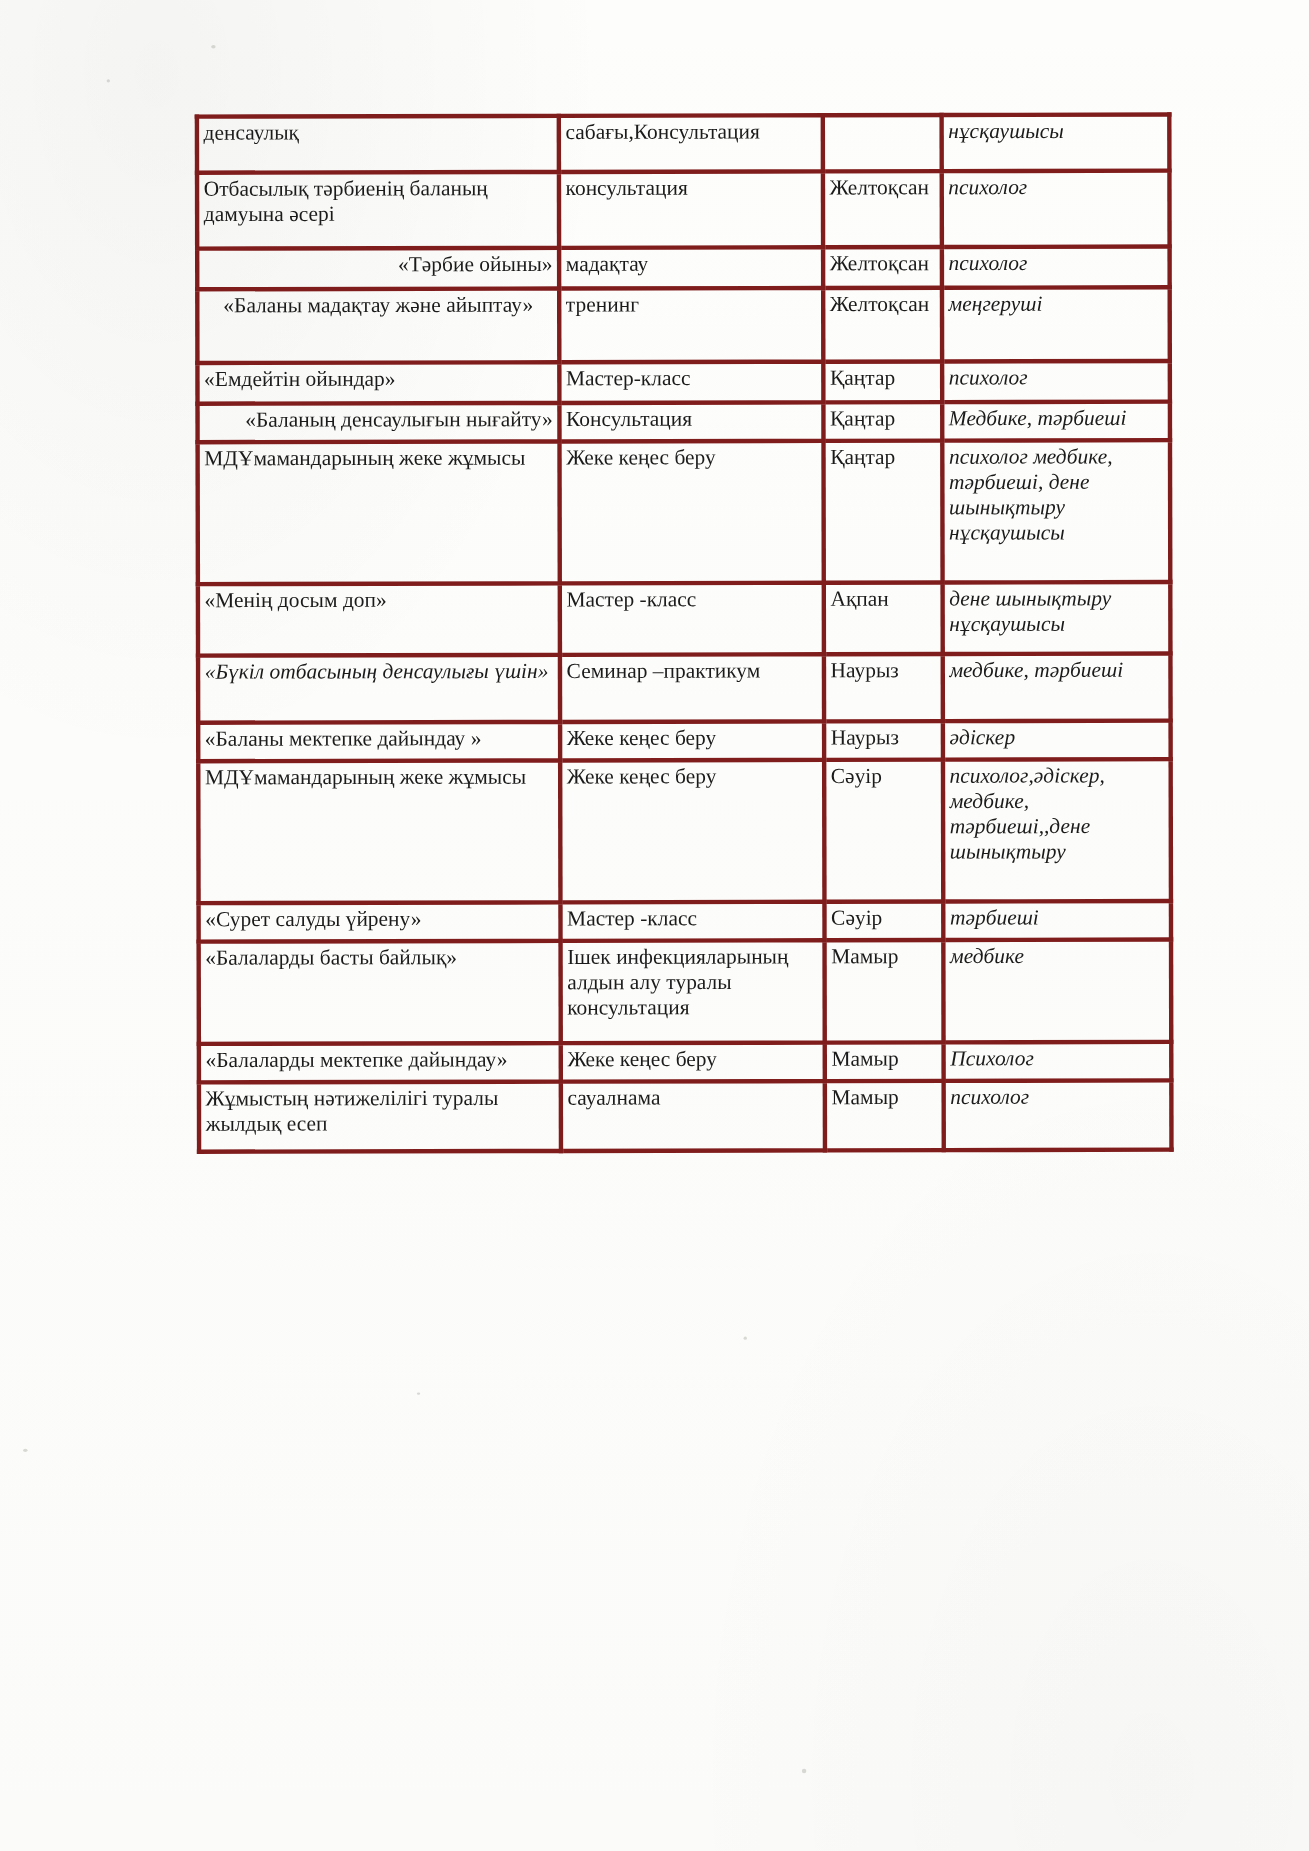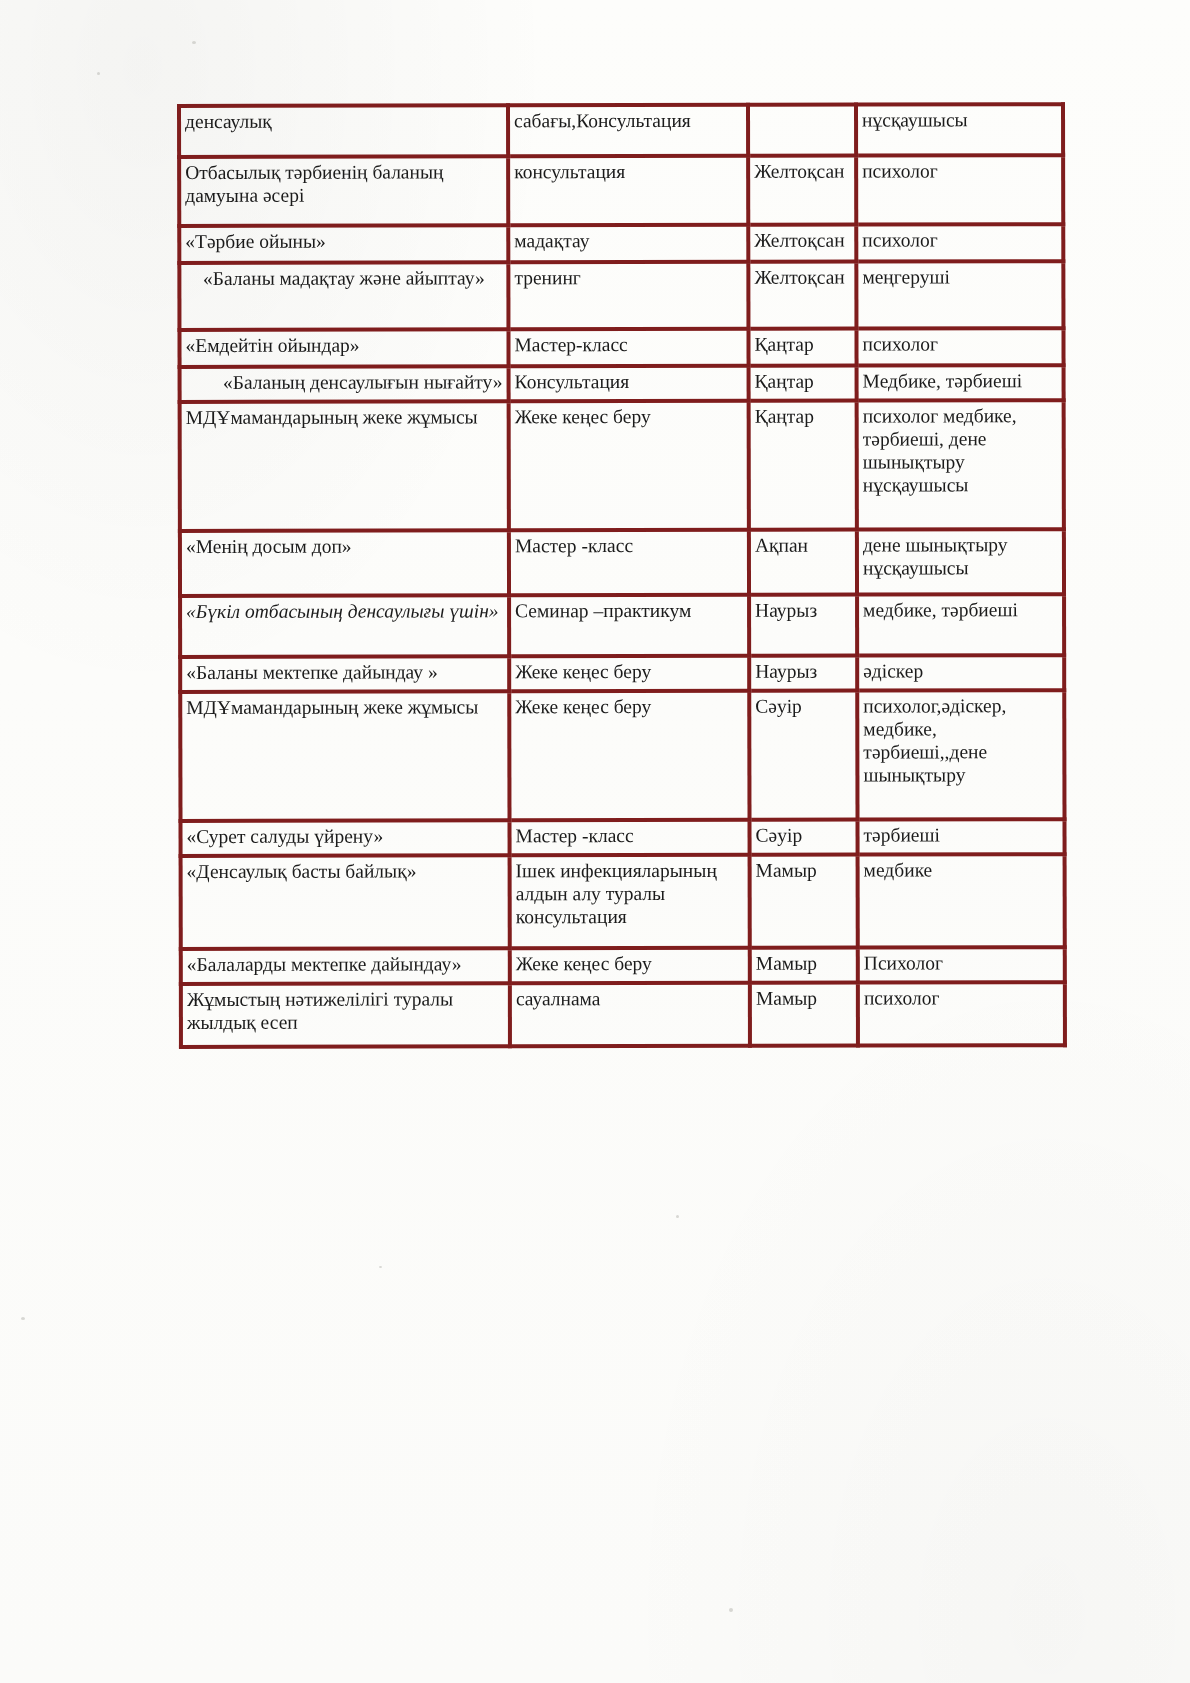--- a/index.html
+++ b/index.html
@@ -52,21 +52,21 @@
   }
   
   col.c1 { width: 329px; }
   col.c2 { width: 240px; }
   col.c3 { width: 108px; }
   col.c4 { width: 207px; }
 
   td.c1 { padding-left: 5px; }
   td.c2 { padding-left: 6px; }
   td.c3 { padding-left: 5px; }
-  td.c4 { padding-left: 6px; }
+  td.c4 { padding-left: 6px; font-style: italic; }
 
   
   .skew {
     transform: rotate(-0.12deg);
     transform-origin: top left;
   }
 </style>
 </head>
 <body>
 
@@ -110,21 +110,21 @@
             <div>консультация</div>
           </td>
         <td class="c3">
             <div>Желтоқсан</div>
           </td>
         <td class="c4">
             <div>психолог</div>
           </td>
       </tr>
       <tr>
-        <td class="c1" style="height:28px;">
+        <td class="c1" style="height:28px;text-align:right;">
             <div>«Тәрбие ойыны»</div>
           </td>
         <td class="c2">
             <div>мадақтау</div>
           </td>
         <td class="c3">
             <div>Желтоқсан</div>
           </td>
         <td class="c4">
             <div>психолог</div>
@@ -251,21 +251,21 @@
           </td>
         <td class="c3">
             <div>Сәуір</div>
           </td>
         <td class="c4">
             <div>тәрбиеші</div>
           </td>
       </tr>
       <tr>
         <td class="c1" style="height:84px;">
-            <div>«Денсаулық басты байлық»</div>
+            <div>«Балаларды басты байлық»</div>
           </td>
         <td class="c2">
             <div>Ішек инфекцияларының алдын алу туралы консультация</div>
           </td>
         <td class="c3">
             <div>Мамыр</div>
           </td>
         <td class="c4">
             <div>медбике</div>
           </td>

